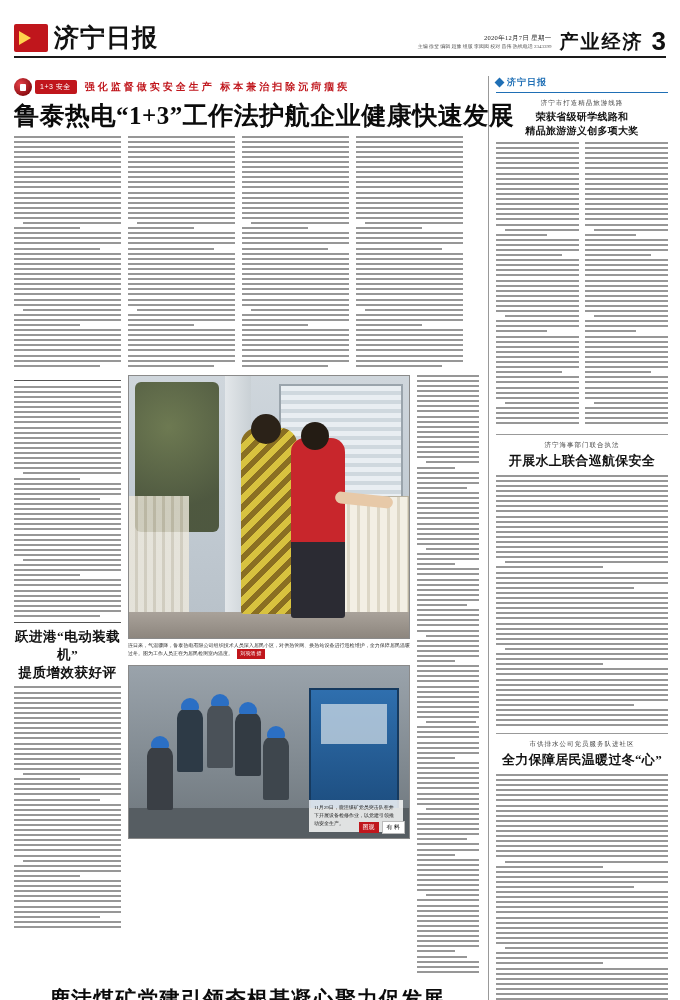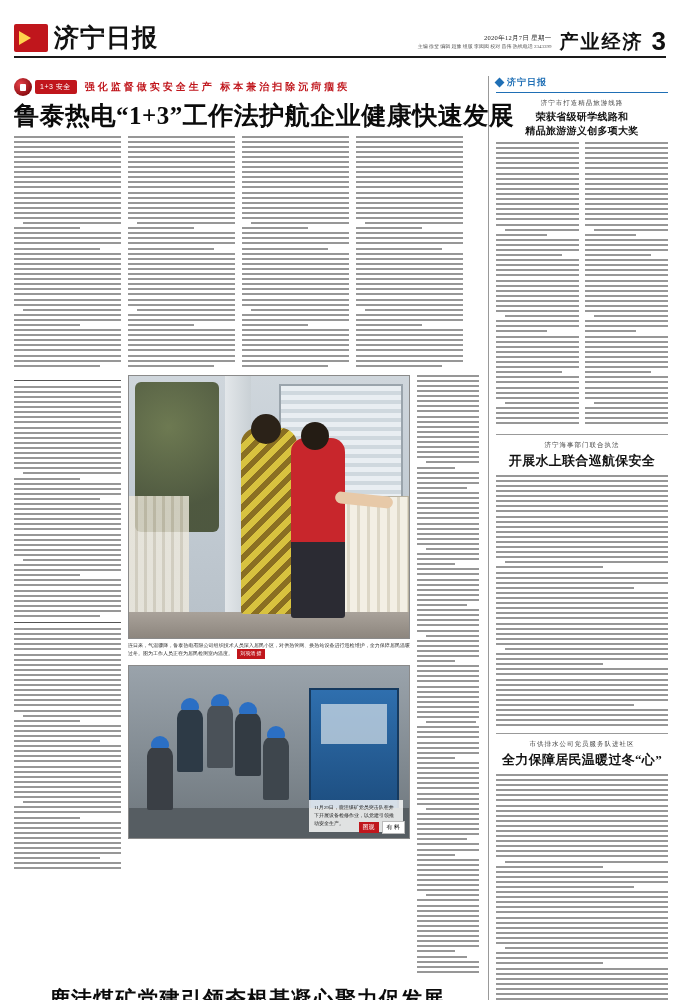--- a/index.html
+++ b/index.html
@@ -650,20 +650,21 @@
               <div class="ln"></div>
               <div class="ln"></div>
               <div class="ln"></div>
               <div class="ln"></div>
               <div class="ln"></div>
               <div class="ln"></div>
               <div class="ln"></div>
               <div class="ln short2"></div>
             </div>
           <div class="rule-dark"></div>
+          <div class="sub-head">跃进港“电动装载机”<br>提质增效获好评</div>
           <div class="lines">
               <div class="ln"></div>
               <div class="ln"></div>
               <div class="ln"></div>
               <div class="ln"></div>
               <div class="ln"></div>
               <div class="ln"></div>
               <div class="ln"></div>
               <div class="ln"></div>
               <div class="ln"></div>

